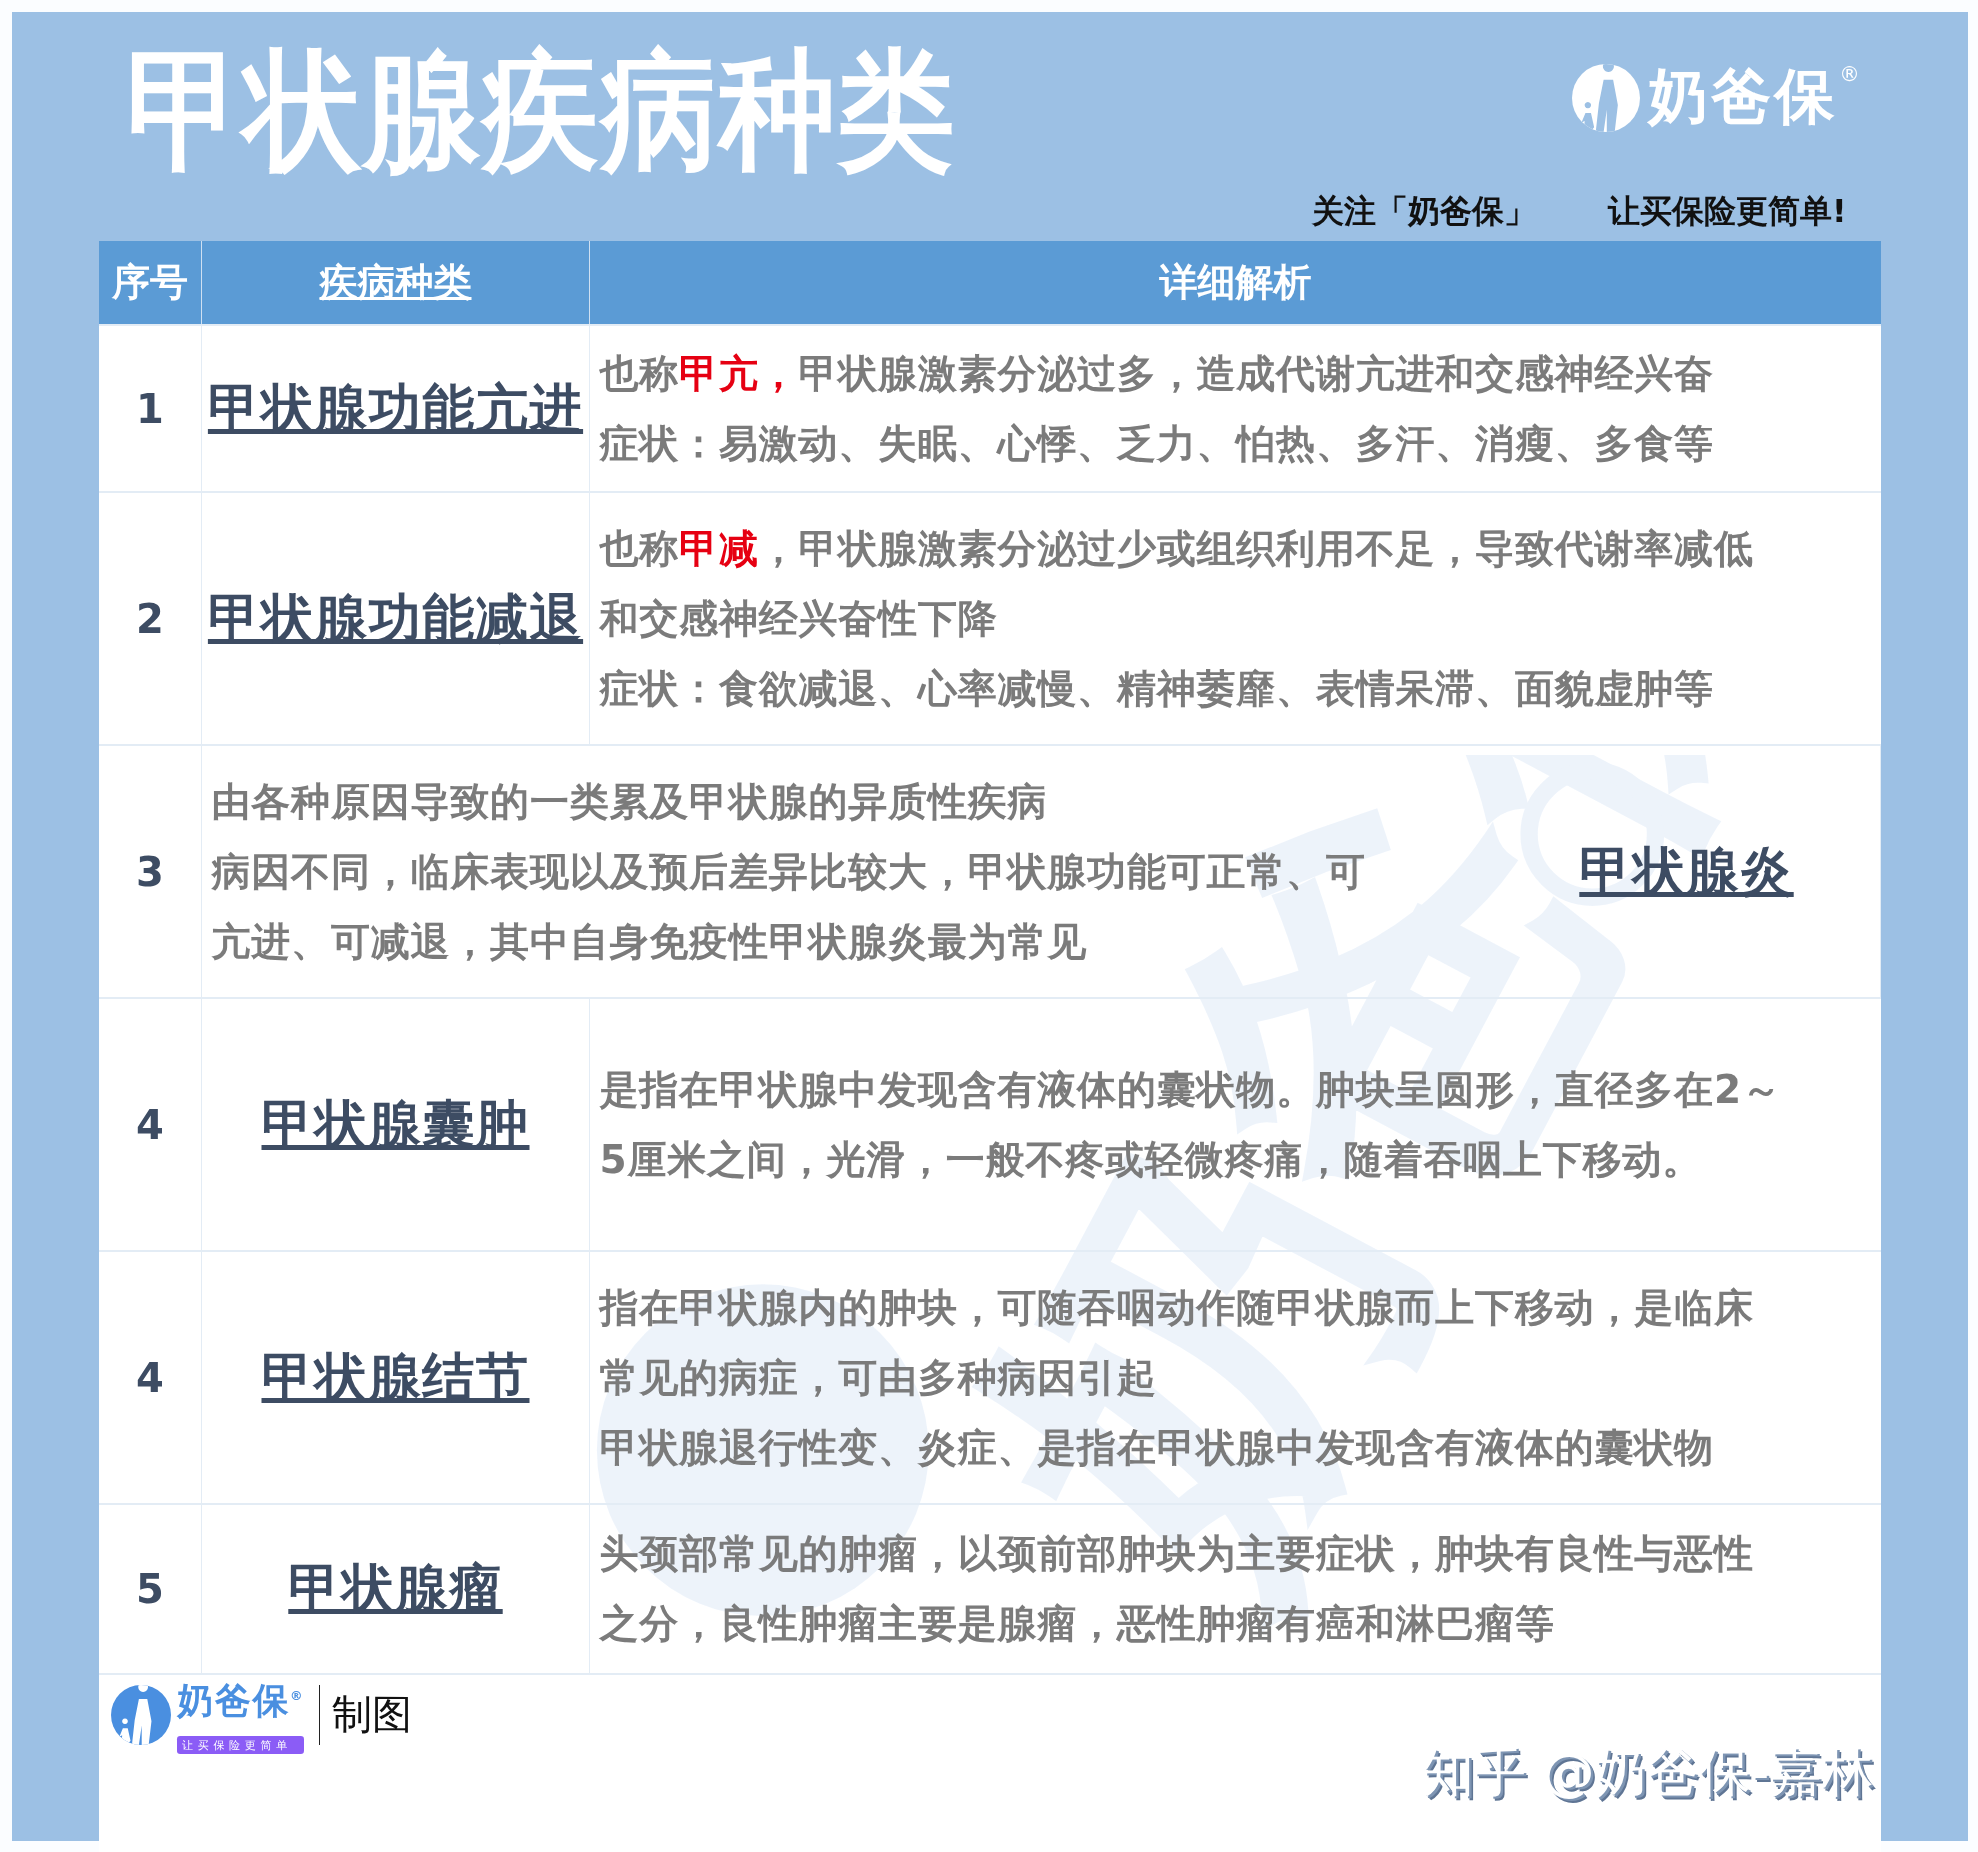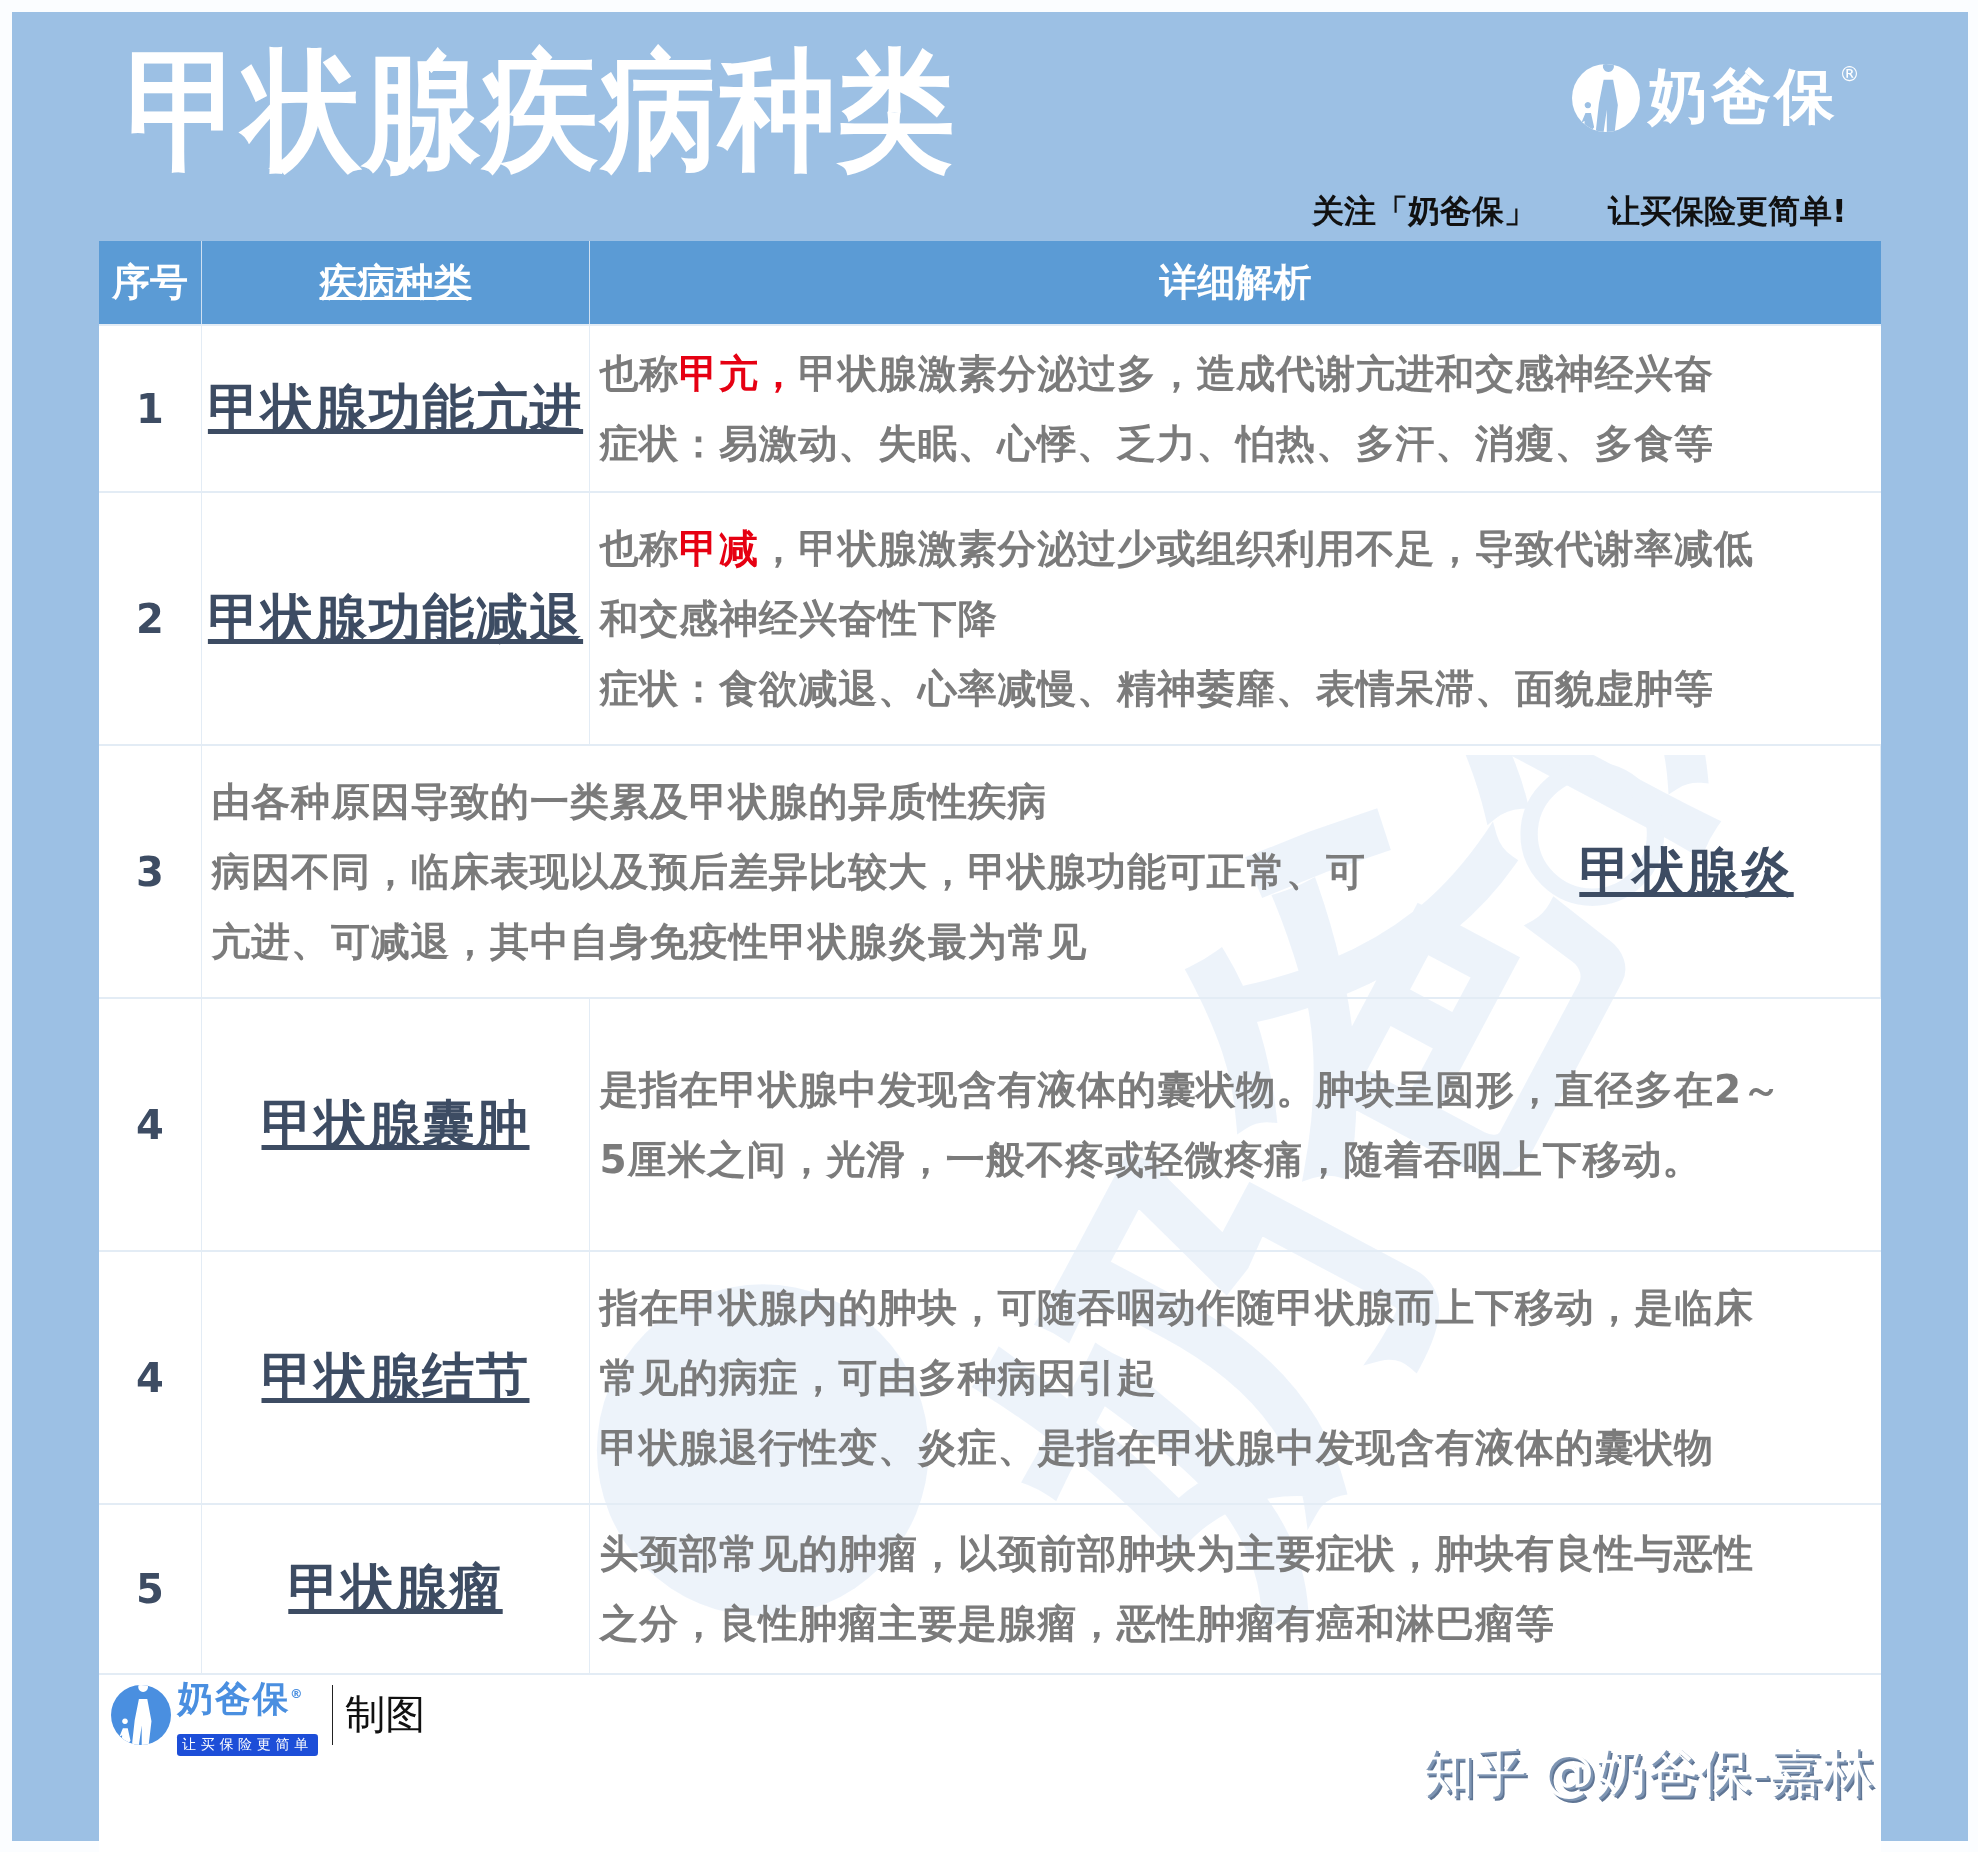--- a/index.html
+++ b/index.html
@@ -63,21 +63,21 @@
   }
 
   .footer {
     position: absolute; left: 0; top: 1432px; width: 1782px; height: 81px; border-top: 2.4px solid #e3ecf5;
     box-sizing: border-box; display: flex; align-items: center; background: #fff;
   }
   .footer .f-logo { margin-left: 12px; width: 60px; height: 60px; border-radius: 50%; background: #4a8fe0; position: relative; overflow: hidden; }
   .footer .f-brand { margin-left: 6.3px; display: flex; flex-direction: column; }
   .footer .f-name { font-size: 36px; font-weight: bold; color: #4a8fe0; letter-spacing: 1.6px; line-height: 41px; }
   .footer .f-name sup { font-size: 12.6px; }
-  .footer .f-tag { font-size: 14px; color: #fff; background: #1d4ed8; border-radius: 3.2px; padding: 1.6px 4.7px; letter-spacing: 4.7px; margin-top: 15px; }
+  .footer .f-tag { font-size: 11px; color: #fff; background: #8b5cf6; border-radius: 3.2px; padding: 1.6px 4.7px; letter-spacing: 4.7px; margin-top: 15px; }
   .footer .f-sep { width: 1.6px; height: 60px; background: #222; margin-left: 14.2px; }
   .footer .f-made { font-size: 40px; color: #111; margin-left: 12px; }
 
   .zhihu {
     position: absolute; left: 1422px; top: 1738px; font-size: 52px; color: #ffffff;
     text-shadow: 2.4px 2.4px 0 #7e95b3, 4px 4px 0 #5f7594;
   }
 </style>
 </head>
 <body>

